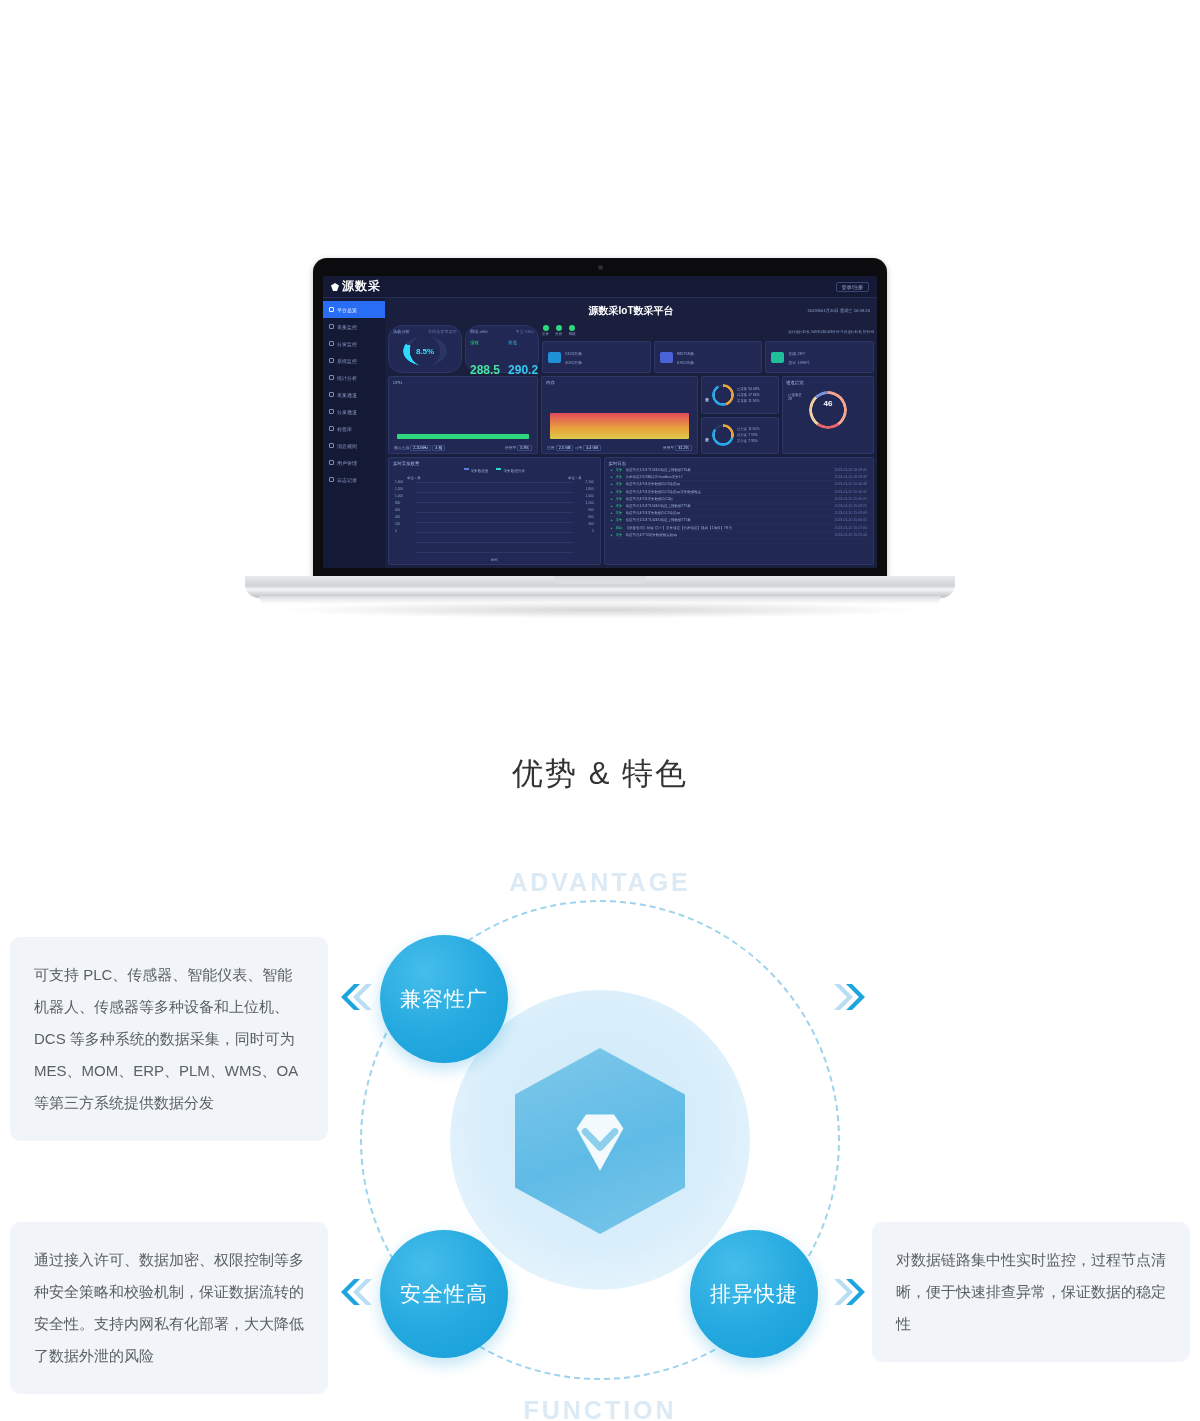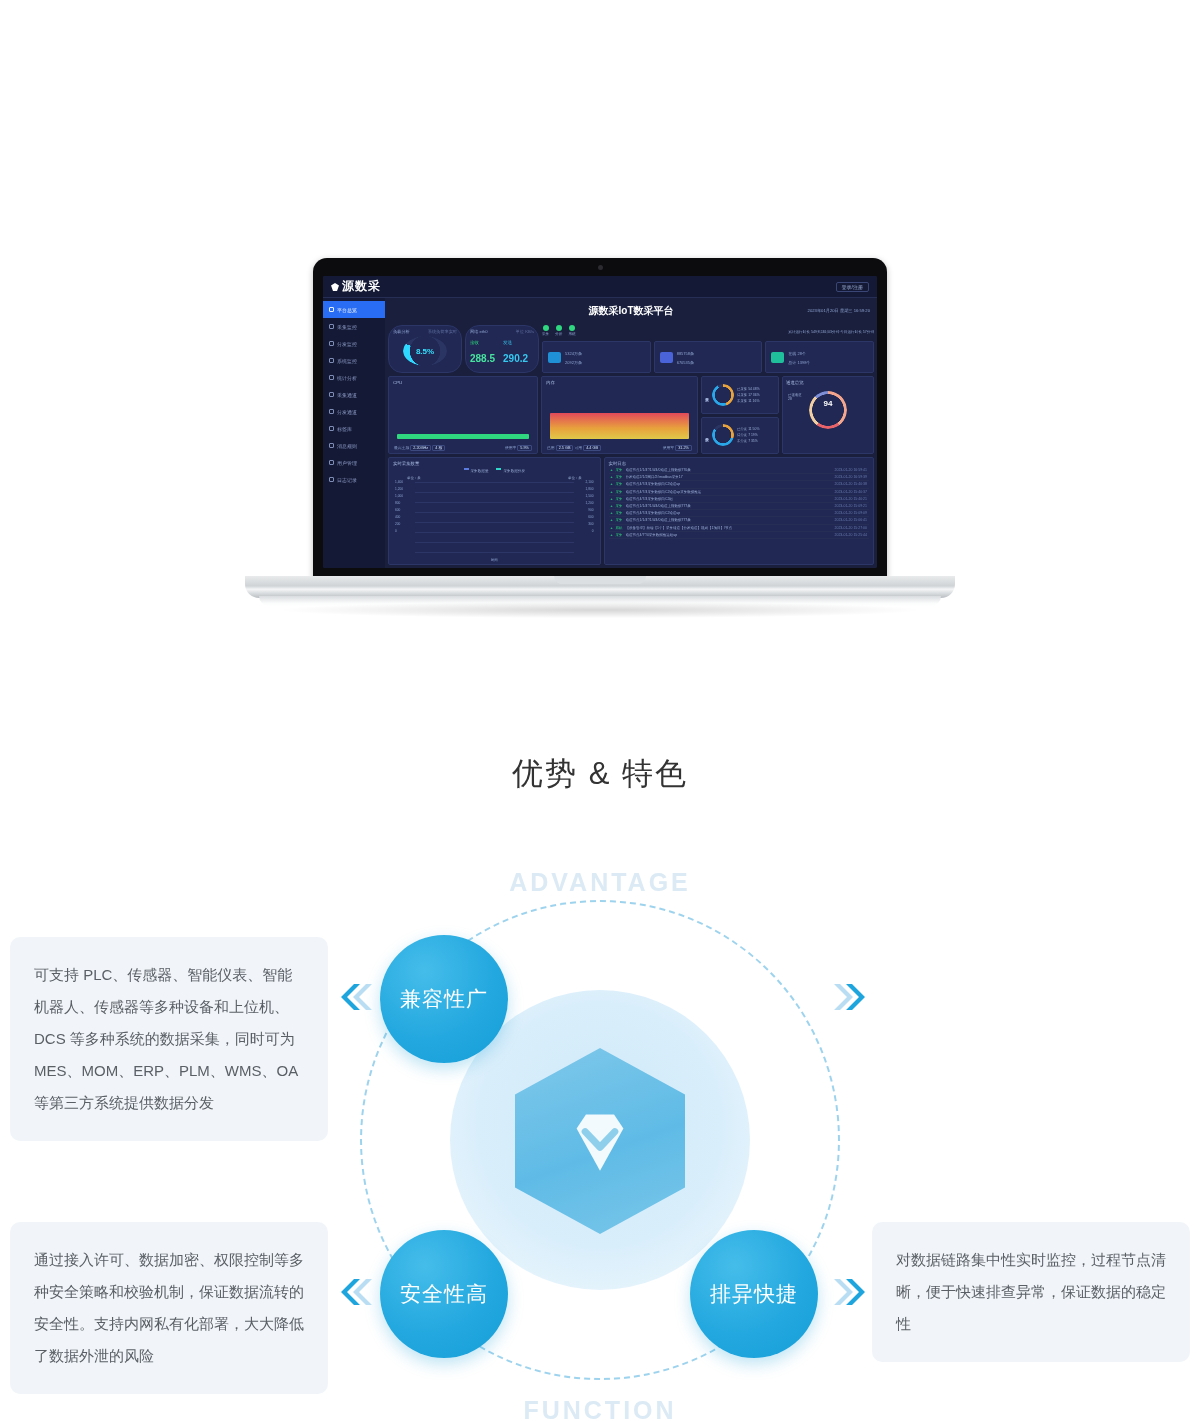--- a/index.html
+++ b/index.html
@@ -94,21 +94,21 @@
   .kpi-lbl .r { float: right; color: #5f6ea0; }
   .gauge { width: 44px; height: 30px; margin: 2px auto 0; position: relative; }
   .gauge-ring { position: absolute; inset: 0; border-radius: 50%;
      background: conic-gradient(from 200deg, #2fd8ff 0 25%, #2b3563 25% 100%);
      -webkit-mask: radial-gradient(circle, transparent 56%, #000 58%);
              mask: radial-gradient(circle, transparent 56%, #000 58%); }
   .gauge-val { position: absolute; inset: 0; display: flex; align-items: center; justify-content: center;
                font-size: 8px; font-weight: bold; color: #35e0ff; }
   .kpi-n-row { display: flex; gap: 8px; margin-top: 6px; }
   .kpi-n { font-size: 4.5px; color: #2fd87f; }
-  .kpi-n b { display: block; font-size: 10px; color: #48e3a0; font-weight: bold; margin-top: 8px; }
+  .kpi-n b { display: block; font-size: 12px; color: #48e3a0; font-weight: bold; margin-top: 18px; }
   .kpi-n.alt, .kpi-n.alt b { color: #37c8f0; }
   .dot-row { display: flex; gap: 6px; margin-bottom: 3px; }
   .dot-item { text-align: center; font-size: 3.6px; color: #8ea2d0; }
   .dot { width: 6px; height: 6px; border-radius: 50%; background: #2fd87f; margin: 0 auto 1px; }
   .stat-grid { display: flex; gap: 3px; flex: 1; }
   .stat-card { flex: 1; background: #202853; border: 1px solid #2c3667; border-radius: 2px;
                display: flex; align-items: center; gap: 4px; padding: 3px 5px; }
   .stat-ic { width: 13px; height: 11px; border-radius: 2px; background: #1f8fd6; }
   .stat-ic.p { background: #4a63d8; }
   .stat-ic.g { background: #1fbf9b; }
@@ -425,21 +425,21 @@
                   </div>
                 </div>
 
                 <div class="big-donut-box">
                   <div class="panel-t">通道总览</div>
                   <div style="position:absolute;left:5px;top:16px;font-size:3.4px;color:#9db0da">
                     <span>已连通道</span><br>
                     <span>28</span>
                   </div>
                   <div class="big-donut"></div>
-                  <div class="big-donut-val">94</div>
+                  <div class="big-donut-val">46</div>
                 </div>
               </div>
 
               <div class="row-3">
                 <div class="chart-panel">
                   <div class="panel-t">实时采集数量</div>
                   <div class="chart-legend">
                     <span><i></i><span>采集数据量</span></span>
                     <span><i class="c2"></i><span>采集数据分发</span></span>
                   </div>

